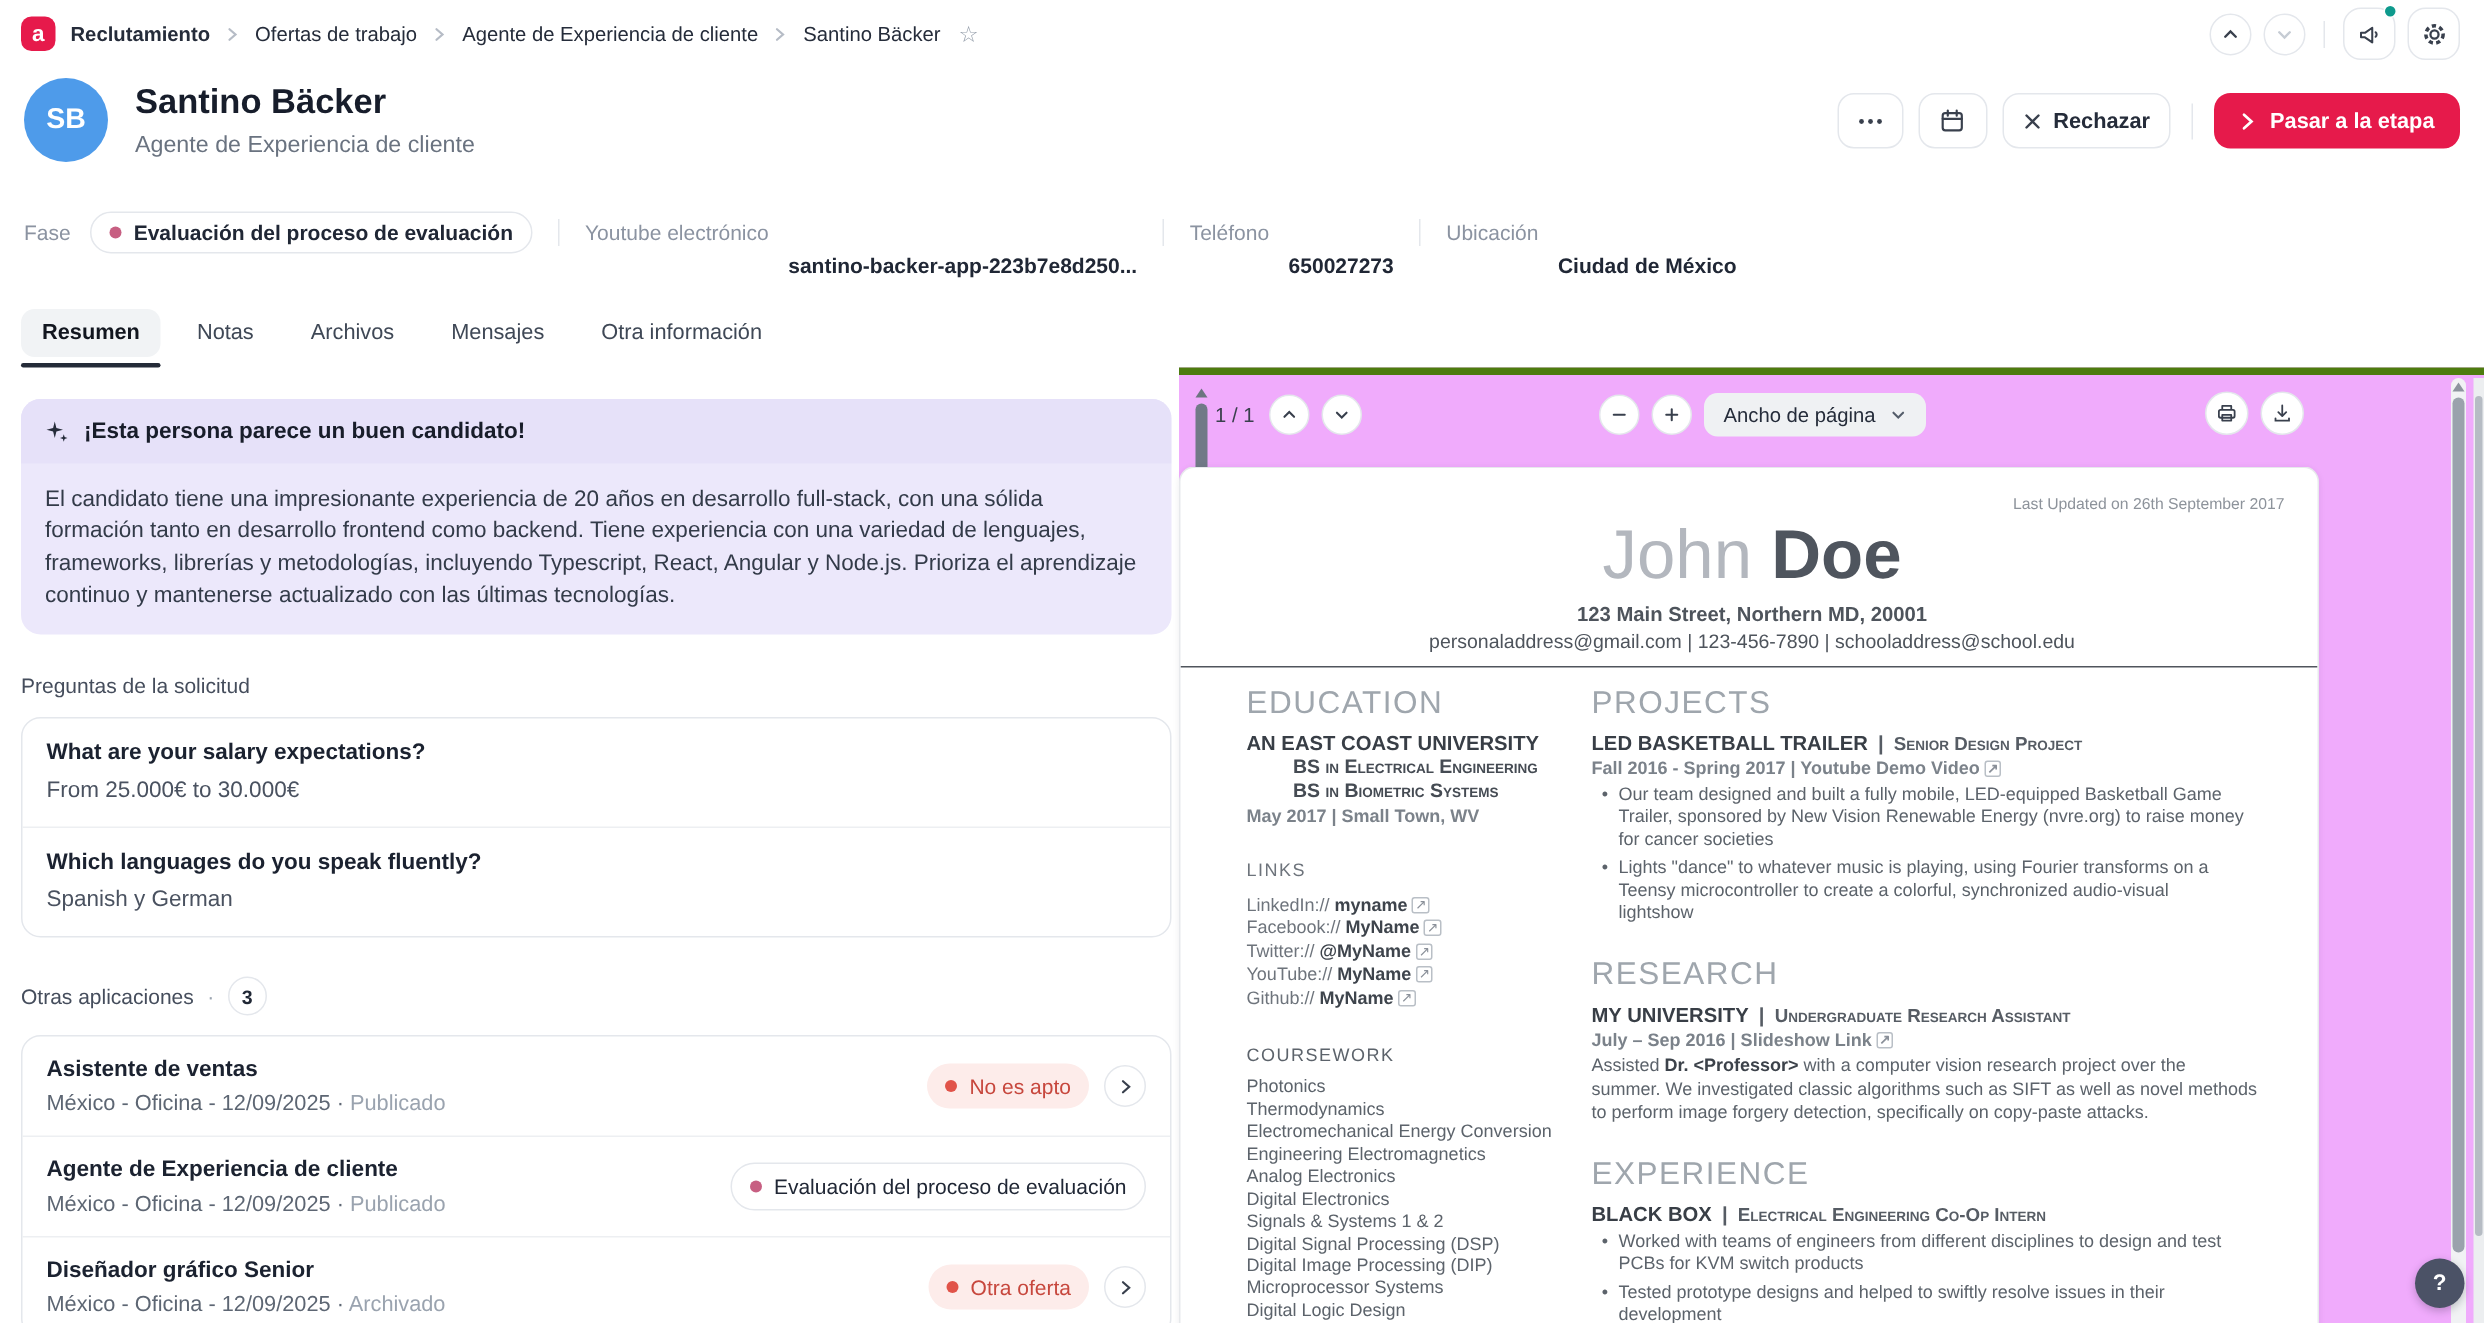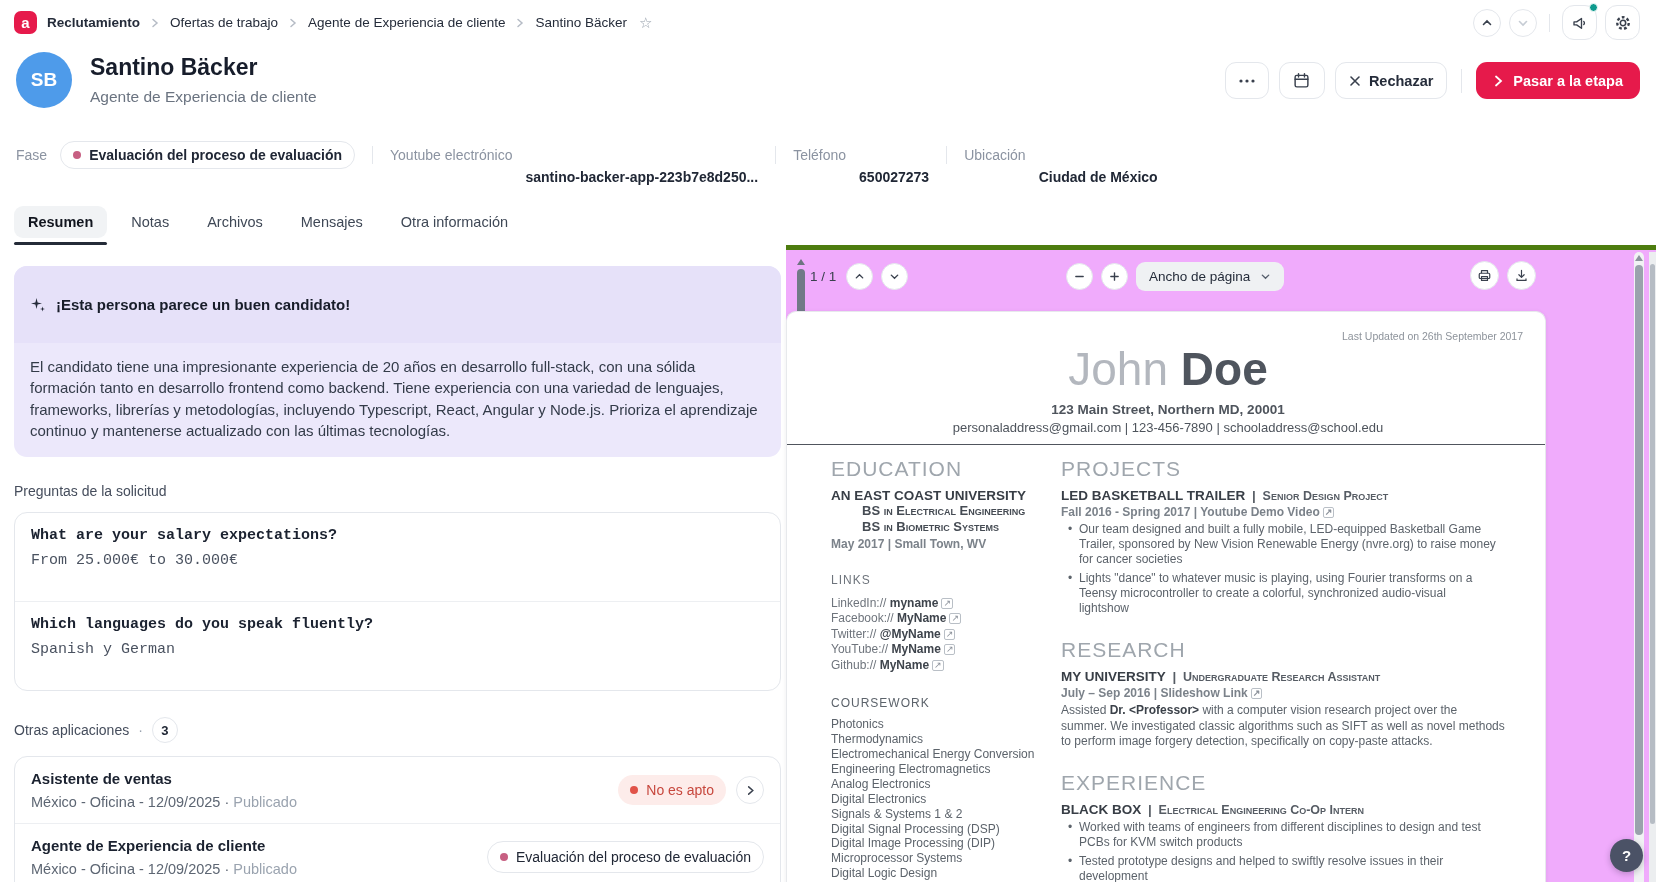--- a/index.html
+++ b/index.html
@@ -44,29 +44,29 @@
   .tab.active { background:#f1f3f5; color:#12161f; font-weight:600; }
   .tab.active::after { content:""; position:absolute; left:0; right:0; bottom:-7px; height:3px; background:#242b38; border-radius:2px; }
 
   
   .main { display:flex; margin-top:7px; height:657px; }
   .left-panel { width:786px; flex-shrink:0; padding:21px 5px 0 14px; overflow:hidden; }
   .right-panel { flex:1; border-top:5px solid #4d7c0f; position:relative; background:#f0abfc; }
 
   
   .ai-card { width:767px; border-radius:13px; overflow:hidden; background:#ece8fb; }
-  .ai-head { display:flex; align-items:center; gap:10px; padding:30px 16px; background:#e6e1f9; font-size:15px; font-weight:700; color:#181d2a; }
+  .ai-head { display:flex; align-items:center; gap:10px; padding:13px 16px; background:#e6e1f9; font-size:15px; font-weight:700; color:#181d2a; }
   .ai-body { padding:13px 16px 16px 16px; font-size:15px; line-height:1.42; color:#333b49; }
 
   .section-label { font-size:14px; color:#454d5c; margin:26px 0 13px 0; display:flex; align-items:center; gap:9px; }
   .count-badge { width:26px; height:26px; border-radius:50%; border:1px solid #e4e7ec; display:flex; align-items:center; justify-content:center; font-size:13px; font-weight:600; color:#202735; background:#fff; }
   .sep-dot { color:#9aa3af; }
 
   .card { width:767px; border:1px solid #e4e7ec; border-radius:13px; background:#fff; }
-  .qa-row { padding:14px 16px 32px 16px; border-bottom:1px solid #edeff2;font-family:Liberation Mono, monospace; }
+  .qa-row { padding:14px 16px 16px 16px; border-bottom:1px solid #edeff2; }
   .qa-row:last-child { border-bottom:none; }
   .q { font-size:15px; font-weight:700; color:#1b2230; }
   .a { font-size:15px; color:#4a5260; margin-top:8px; }
 
   .app-row { display:flex; align-items:center; justify-content:space-between; padding:13px 16px; border-bottom:1px solid #edeff2; }
   .app-row:last-child { border-bottom:none; }
   .app-title { font-size:15px; font-weight:600; color:#1b2230; }
   .app-meta { font-size:14.5px; color:#5d6673; margin-top:7px; }
   .app-status { color:#9aa3af; }
   .row-right { display:flex; align-items:center; gap:10px; }

